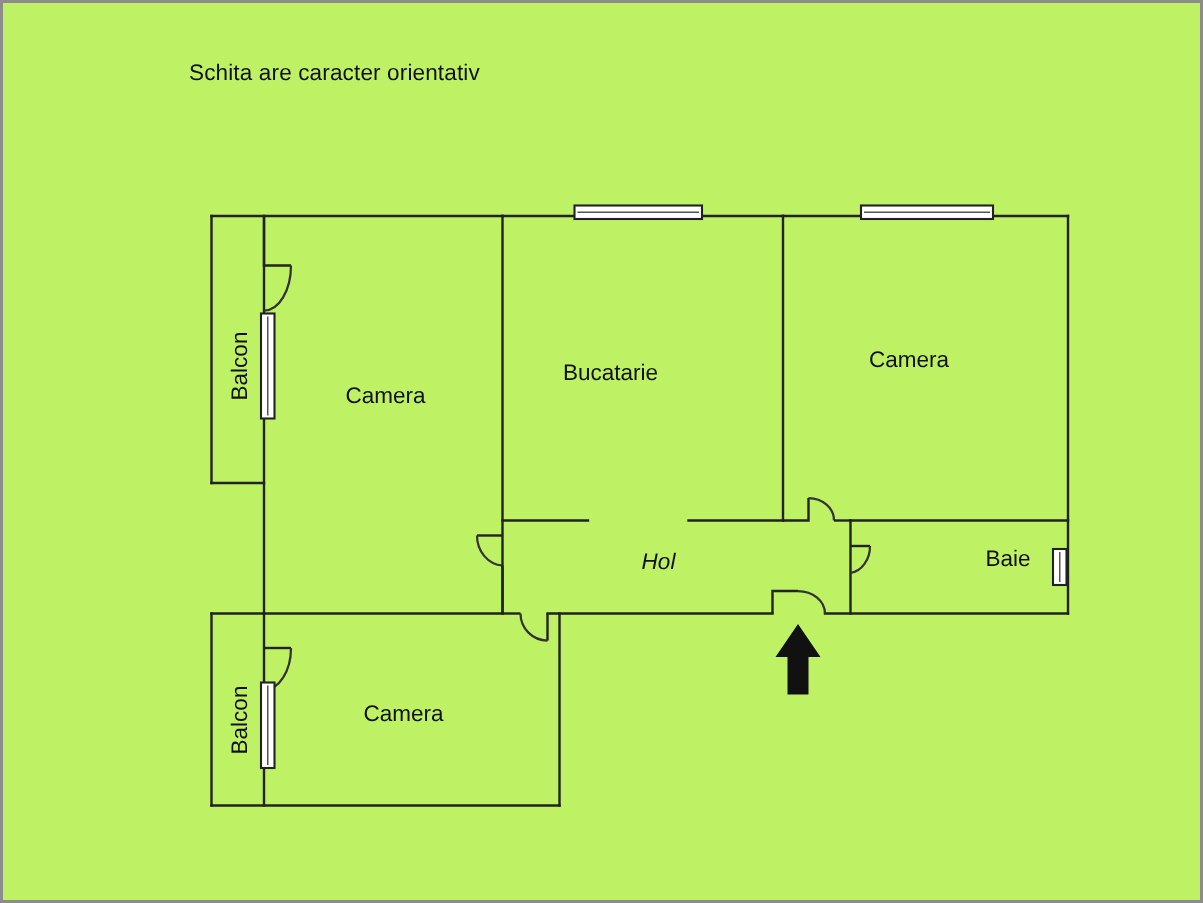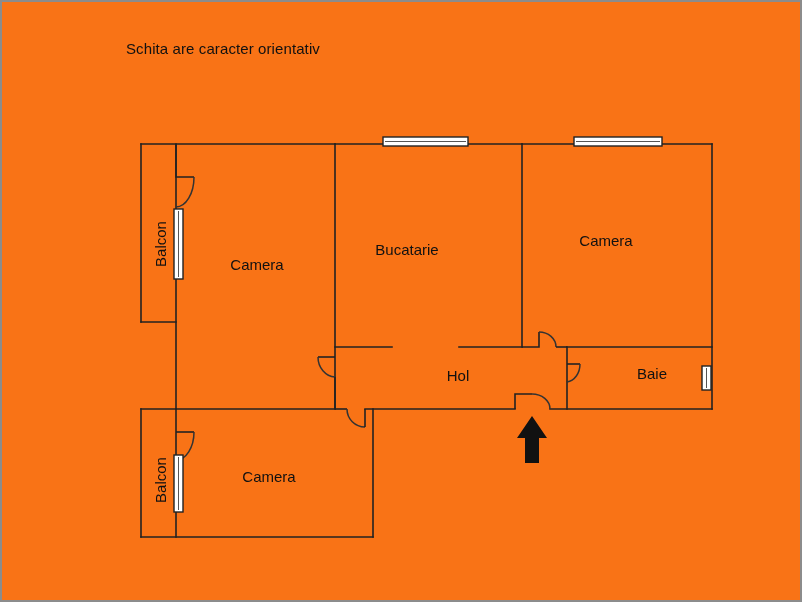--- a/index.html
+++ b/index.html
@@ -10,21 +10,21 @@
   body {
     width: 802px;
     height: 602px;
     font-family: "Liberation Sans", sans-serif;
     overflow: hidden;
   }
   #page {
     position: relative;
     width: 802px;
     height: 602px;
-    background: #f97316;
+    background: #bef264;
     box-sizing: border-box;
     border: 2px solid #8c8c8c;
   }
   #plan-title {
     position: absolute;
     left: 124px;
     top: 38px;
     font-size: 15px;
     color: #111111;
     letter-spacing: 0.1px;
@@ -204,21 +204,21 @@
   </svg>
 
   <div class="room-label vertical" style="left:158px; top:242px; transform:translate(-50%,-50%) rotate(-90deg);">Balcon</div>
 
   <div class="room-label" style="left:255px; top:262px; transform:translate(-50%,-50%);">Camera</div>
 
   <div class="room-label" style="left:405px; top:247px; transform:translate(-50%,-50%);">Bucatarie</div>
 
   <div class="room-label" style="left:604px; top:238px; transform:translate(-50%,-50%);">Camera</div>
 
-  <div class="room-label" style="left:456px; top:373px; transform:translate(-50%,-50%);">Hol</div>
-
-  <div class="room-label" style="left:650px; top:371px; transform:translate(-50%,-50%);">Baie</div>
+  <div class="room-label" style="left:437px; top:373px; transform:translate(-50%,-50%);font-style:italic;">Hol</div>
+
+  <div class="room-label" style="left:670px; top:371px; transform:translate(-50%,-50%);">Baie</div>
 
   <div class="room-label vertical" style="left:158px; top:478px; transform:translate(-50%,-50%) rotate(-90deg);">Balcon</div>
 
   <div class="room-label" style="left:267px; top:474px; transform:translate(-50%,-50%);">Camera</div>
 
 </div>
 
 </body></html>

